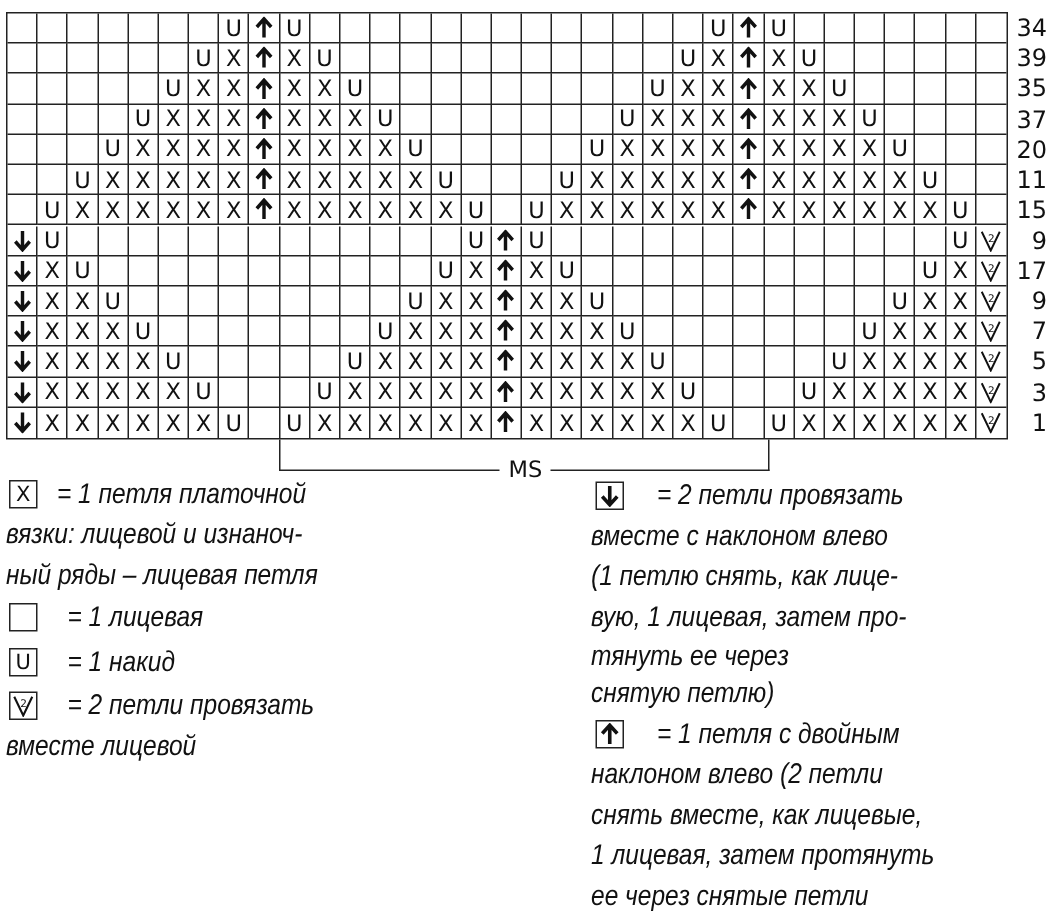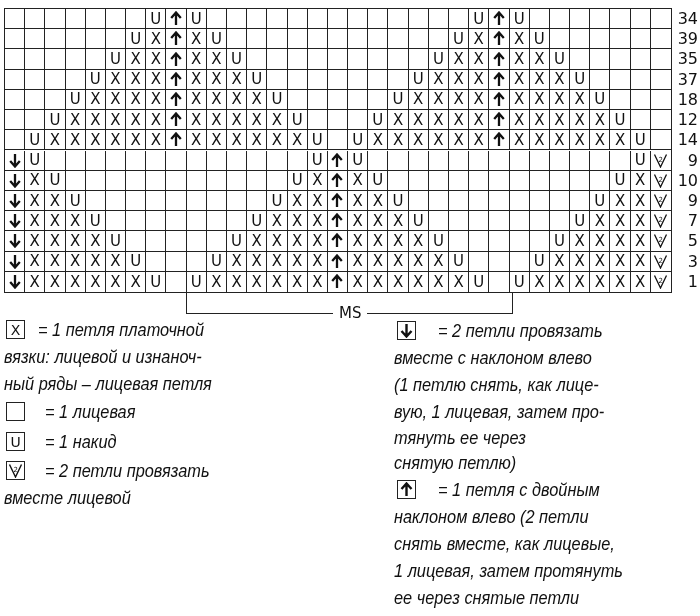--- a/index.html
+++ b/index.html
@@ -625,25 +625,25 @@
         <path d="M1.5 1.5 L7.5 14 L13.5 1.5" fill="none" stroke="#111" stroke-width="1.3"></path>
         <text x="5.6" y="8.5" font-size="7" font-family="DejaVu Sans, sans-serif" fill="#111">2</text>
       </svg>
     </div>
   </div>
 <div id="rownums">
     <div class="rownum" style="top: 9px;">34</div>
     <div class="rownum" style="top: 29.2143px;">39</div>
     <div class="rownum" style="top: 49.4286px;">35</div>
     <div class="rownum" style="top: 69.6429px;">37</div>
-    <div class="rownum" style="top: 89.8571px;">18</div>
-    <div class="rownum" style="top: 110.071px;">12</div>
-    <div class="rownum" style="top: 130.286px;">14</div>
+    <div class="rownum" style="top: 89.8571px;">20</div>
+    <div class="rownum" style="top: 110.071px;">11</div>
+    <div class="rownum" style="top: 130.286px;">15</div>
     <div class="rownum" style="top: 150.5px;">9</div>
-    <div class="rownum" style="top: 170.714px;">10</div>
+    <div class="rownum" style="top: 170.714px;">17</div>
     <div class="rownum" style="top: 190.929px;">9</div>
     <div class="rownum" style="top: 211.143px;">7</div>
     <div class="rownum" style="top: 231.357px;">5</div>
     <div class="rownum" style="top: 251.571px;">3</div>
     <div class="rownum" style="top: 271.786px;">1</div>
   </div>
 
 <div class="bracket" style="left:186px; top:293px; width:325px; height:20px;"></div>
 <div class="ms-label" style="left:333px; top:304px;">MS</div>
 

